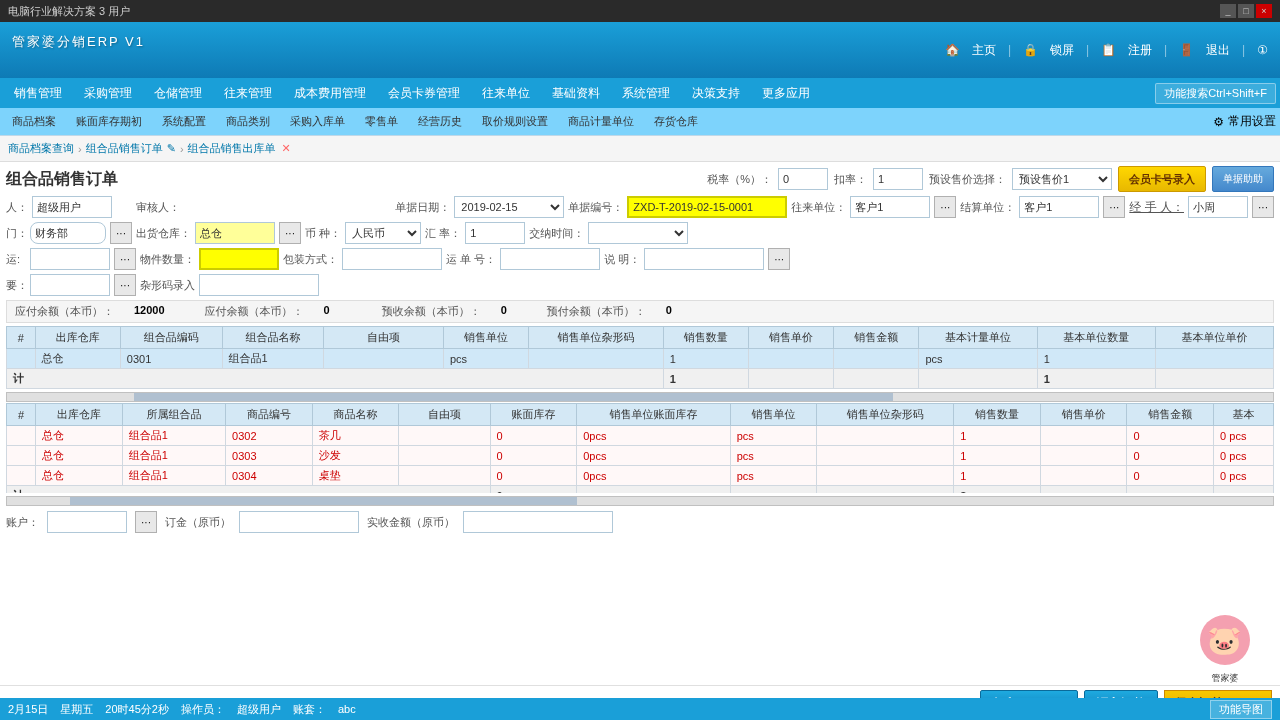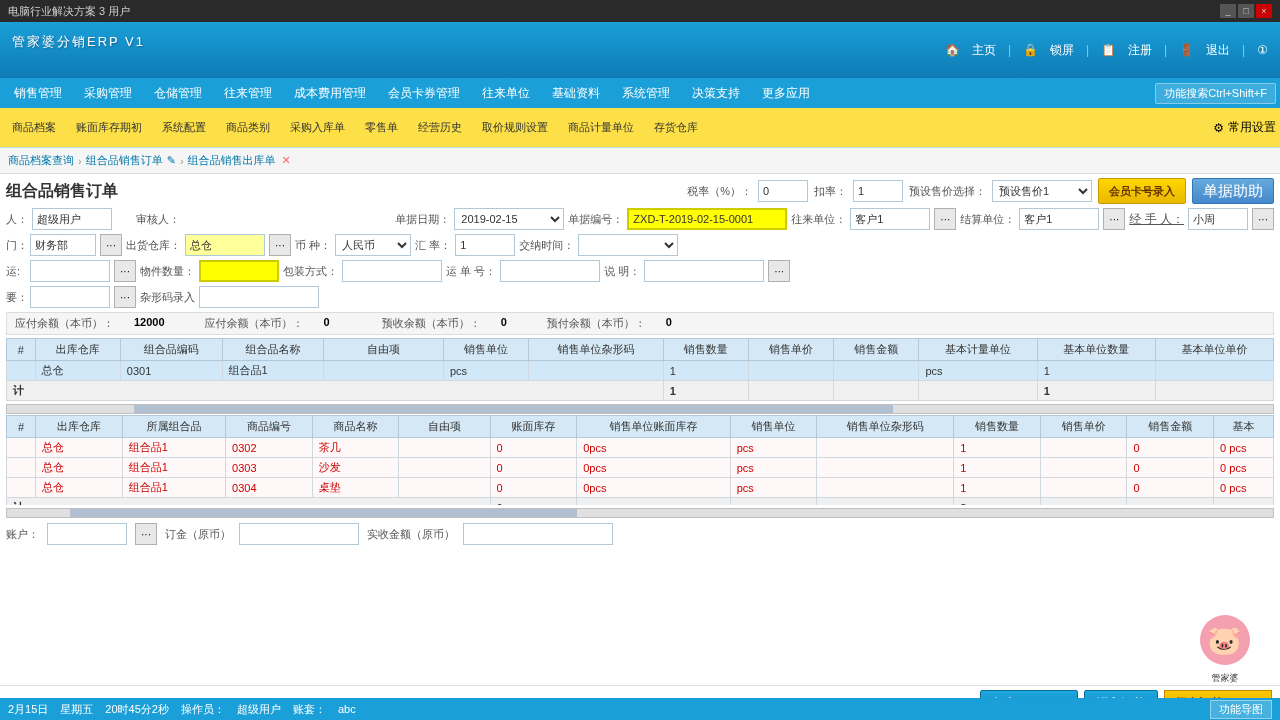--- a/index.html
+++ b/index.html
@@ -19,21 +19,21 @@
     .header-right { display: flex; gap: 12px; align-items: center; color: white; font-size: 12px; }
     .header-right a { color: white; text-decoration: none; cursor: pointer; }
     .header-sep { color: rgba(255,255,255,0.5); }
     
     
     .nav-bar { background: #1a9fd8; height: 30px; display: flex; align-items: center; padding: 0 4px; gap: 2px; }
     .nav-item { color: white; font-size: 12px; padding: 4px 10px; cursor: pointer; border-radius: 2px; white-space: nowrap; }
     .nav-search-right { margin-left: auto; background: rgba(255,255,255,0.15); border: 1px solid rgba(255,255,255,0.4); color: white; font-size: 11px; padding: 2px 8px; cursor: pointer; border-radius: 2px; }
     
     
-    .sub-nav { background: #fde047; height: 40px; display: flex; align-items: center; padding: 0 4px; gap: 4px; border-bottom: 1px solid #c0d8e8; }
+    .sub-nav { background: #7dd3fc; height: 28px; display: flex; align-items: center; padding: 0 4px; gap: 4px; border-bottom: 1px solid #c0d8e8; }
     .sub-nav-item { color: #333; font-size: 11px; padding: 3px 8px; cursor: pointer; white-space: nowrap; }
     .settings-icon-area { margin-left: auto; display: flex; align-items: center; gap: 4px; }
     
     
     .breadcrumb { background: #f5f5f5; height: 26px; display: flex; align-items: center; padding: 0 8px; gap: 4px; border-bottom: 1px solid #ddd; font-size: 11px; color: #555; }
     .breadcrumb-item { cursor: pointer; color: #0077aa; }
     .breadcrumb-item:last-child { color: #333; }
     .breadcrumb-sep { color: #999; }
     .breadcrumb-close { color: #f66; cursor: pointer; margin-left: 2px; }
     .page-title { font-size: 16px; font-weight: bold; color: #333; }
@@ -68,21 +68,21 @@
     .scroll-thumb { height: 8px; width: 60%; background: #b0c0d0; position: absolute; left: 10%; top: 0; }
     
     
     .main-wrapper { display: flex; flex-direction: column; height: 720px; }
     .content-area { flex: 1; overflow: hidden; display: flex; flex-direction: column; background: white; }
     
     .highlighted-input { background: #ffff00 !important; border: 2px solid #cccc00 !important; }
     
     
     .btn-vip { background: linear-gradient(180deg, #ffd700, #e8b800); border: 1px solid #cc9900; color: #663300; height: 26px; padding: 0 10px; font-size: 11px; cursor: pointer; border-radius: 2px; font-weight: bold; }
-    .btn-help { background: linear-gradient(180deg, #66aadd, #4488cc); border: 1px solid #3377bb; color: white; height: 26px; padding: 0 10px; font-size: 15px; cursor: pointer; border-radius: 2px; }
+    .btn-help { background: linear-gradient(180deg, #66aadd, #4488cc); border: 1px solid #3377bb; color: white; height: 26px; padding: 0 10px; font-size: 10px; cursor: pointer; border-radius: 2px; }
   </style>
 </head>
 <body>
 
 <div class="main-wrapper">
 
   <div class="title-bar">
     <span>电脑行业解决方案 3 用户</span>
     <div class="win-btns">
       <div class="win-btn">_</div>
@@ -190,21 +190,21 @@
       <span style="font-size:11px;color:#555;">结算单位：</span>
       <input class="form-input" value="客户1" style="width: 80px;">
       <button class="btn-dots">···</button>
       <span style="font-size:12px;color:#555;text-decoration:underline;">经 手 人：</span>
       <input class="form-input" value="小周" style="width: 60px;">
       <button class="btn-dots">···</button>
     </div>
 
     <div class="form-row">
       <span style="font-size:11px;color:#555; width:20px;">门：</span>
-      <input class="form-input" value="财务部" style="width: 66px;">
+      <input class="form-input" value="财务部" style="width: 76px; border-radius: 8px;">
       <button class="btn-dots">···</button>
       <span style="font-size:11px;color:#555;">出货仓库：</span>
       <input class="form-input" value="总仓" style="width: 80px; background: rgb(255, 255, 153);">
       <button class="btn-dots">···</button>
       <span style="font-size:11px;color:#555;">币 种：</span>
       <select class="form-select" style="width:76px;">
         <option>人民币</option>
       </select>
       <span style="font-size:11px;color:#555;">汇 率：</span>
       <input class="form-input" value="1" style="width: 60px;">

